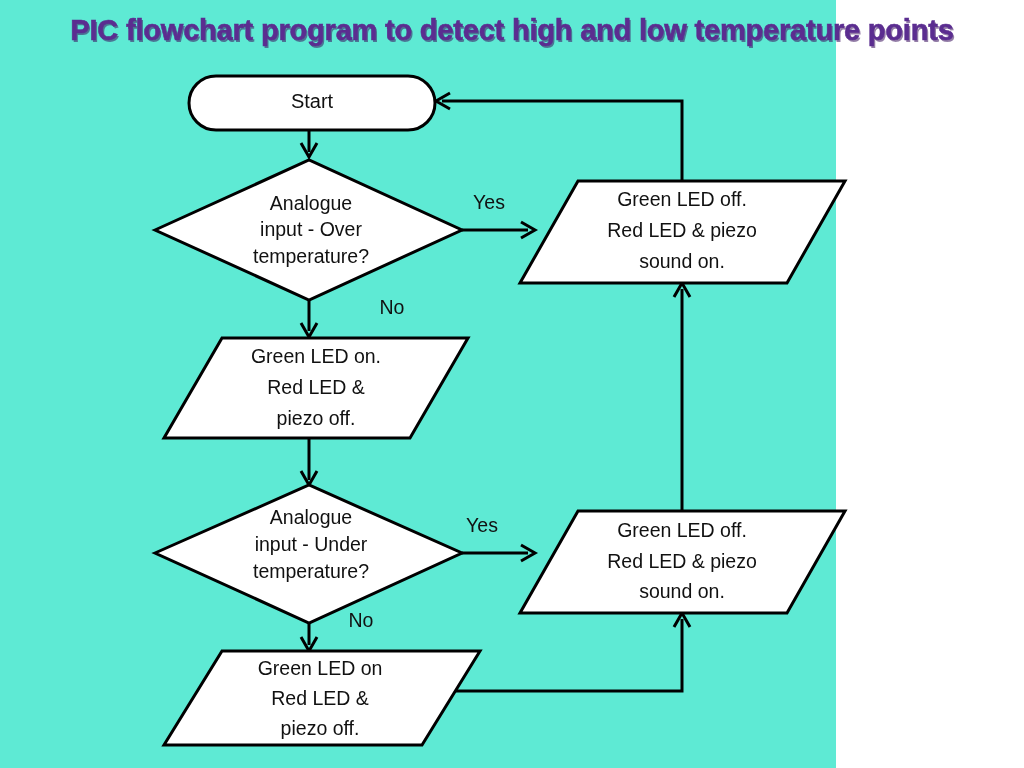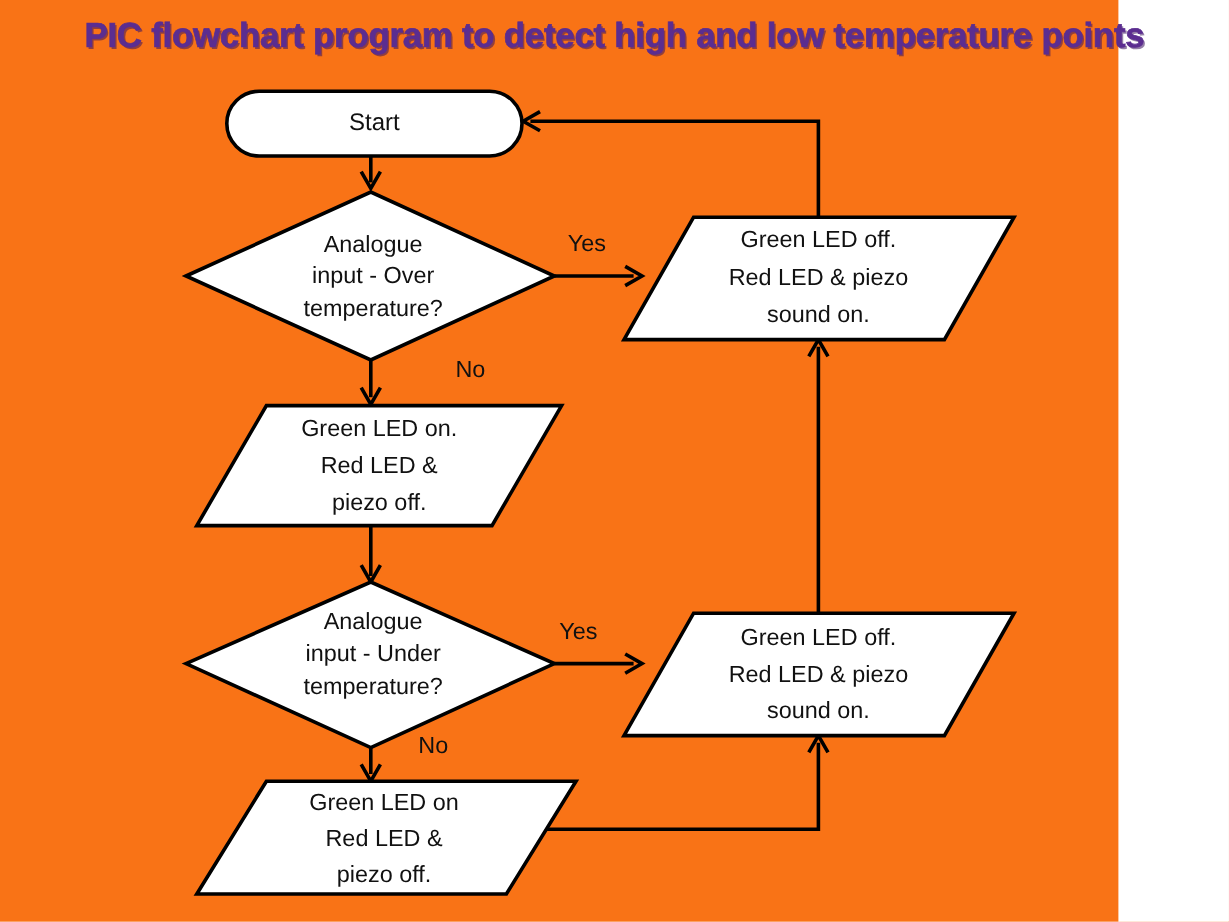--- a/index.html
+++ b/index.html
@@ -9,23 +9,23 @@
     background: #ffffff;
   }
   body {
     width: 1024px;
     height: 768px;
     overflow: hidden;
     font-family: "Liberation Sans", sans-serif;
   }
   #slide {
     position: relative;
-    width: 932px;
+    width: 836px;
     height: 768px;
-    background: #f97316;
+    background: #5eead4;
   }
   #slide-title {
     position: absolute;
     left: 0;
     top: 14px;
     width: 1024px;
     text-align: center;
     font-family: "Liberation Sans", sans-serif;
     font-weight: bold;
     font-size: 29px;

